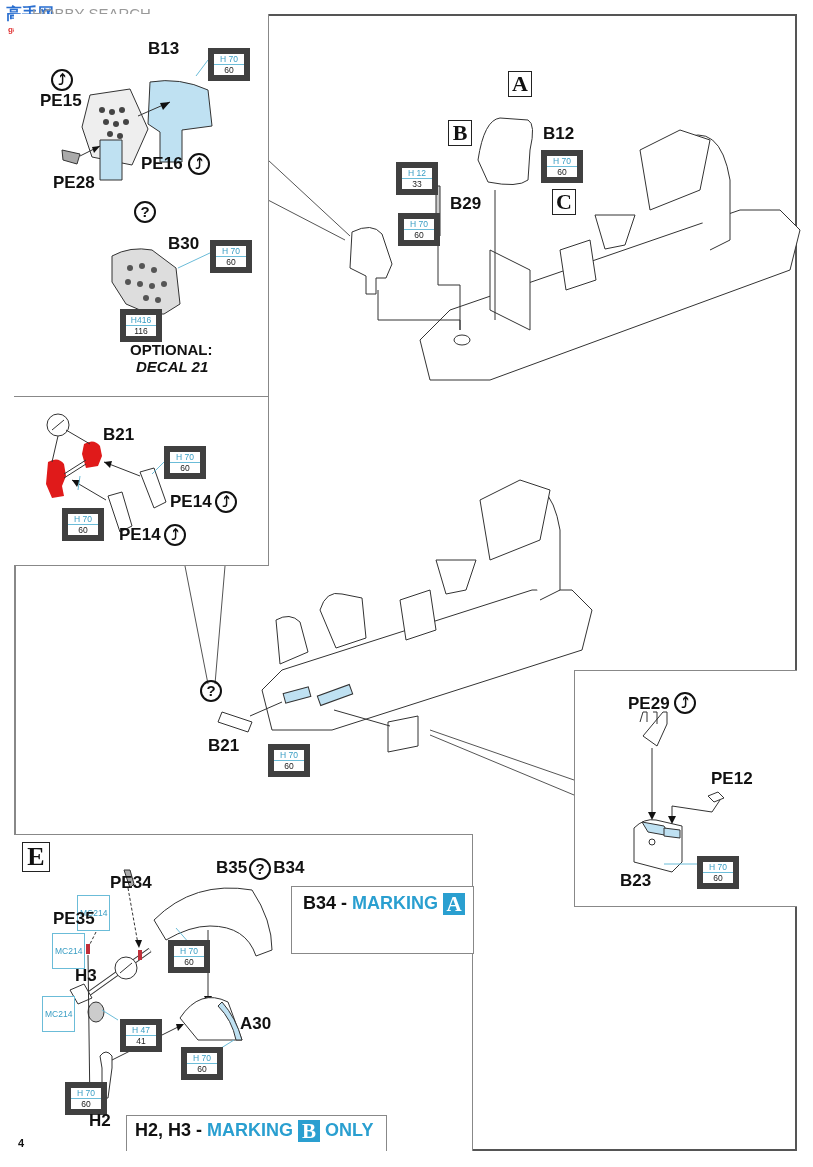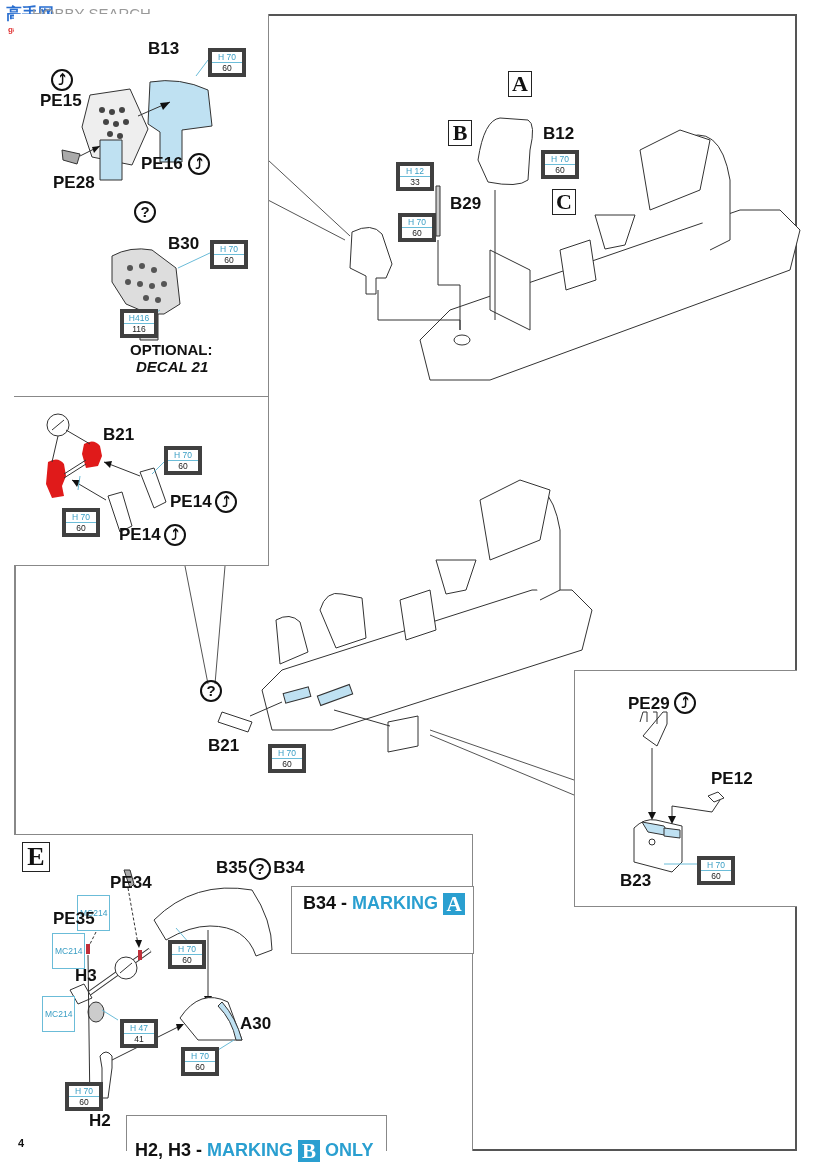--- a/index.html
+++ b/index.html
@@ -1,21 +1,21 @@
 <!DOCTYPE html>
 <html><head>
 <meta charset="utf-8">
 <style>
   html,body{margin:0;padding:0;background:#fff;}
   body{width:813px;height:1167px;position:relative;overflow:hidden;font-family:"Liberation Sans",sans-serif;color:#111;}
   .abs{position:absolute;}
   .frame{position:absolute;left:14px;top:14px;width:783px;height:1137px;border-top:2px solid #555;border-right:2px solid #555;border-bottom:2px solid #555;border-left:2px solid #888;box-sizing:border-box;}
   .panel{position:absolute;border:1px solid #888;background:#fff;box-sizing:border-box;}
   .lbl{position:absolute;font-weight:bold;font-size:17px;white-space:nowrap;line-height:1;}
-  .paint{position:absolute;border:4px solid #404040;font-size:8.5px;line-height:10px;width:30px;text-align:center;background:#fff;}
+  .paint{position:absolute;border:6px solid #404040;font-size:8.5px;line-height:10px;width:30px;text-align:center;background:#fff;}
   .paint .t{color:#3a9ec4;border-bottom:1px solid #6bbcd8;display:block;}
   .paint .b{color:#222;display:block;}
   .paint.mc{border:1px solid #6bbcd8;color:#3a9ec4;width:auto;padding:12px 2px;}
   .letterbox{position:absolute;border:1.5px solid #222;font-family:"Liberation Serif",serif;font-weight:bold;font-size:22px;width:22px;height:24px;line-height:24px;text-align:center;background:#fff;}
   .circ{display:inline-block;width:18px;height:18px;border:2px solid #111;border-radius:50%;text-align:center;line-height:18px;font-size:15px;font-weight:bold;vertical-align:middle;box-sizing:content-box;}
   .mk{color:#2a9fd0;}
   .mkbox{display:inline-block;background:#2a9fd0;color:#fff;font-family:"Liberation Serif",serif;font-weight:bold;width:22px;height:22px;line-height:22px;text-align:center;font-size:21px;vertical-align:middle;}
   .note{position:absolute;border:1px solid #888;background:#fff;font-weight:bold;font-size:18px;white-space:nowrap;box-sizing:border-box;}
   svg.art{position:absolute;left:0;top:0;}
   .logo{position:absolute;left:6px;top:4px;}
@@ -350,19 +350,19 @@
   <span>B35</span><span class="circ" style="margin:0 2px;">?</span><span>B34</span>
 </div>
 
 <div class="note" style="left:291px;top:886px;width:183px;height:68px;padding:6px 0 0 11px;">
   <div style="height:30px;">
     <span>B34</span><span style="white-space:pre;"> - </span><span class="mk">MARKING</span>
     <span class="mkbox">A</span>
   </div>
 </div>
 
-<div class="note" style="left:126px;top:1115px;width:261px;height:36px;padding:24px 0 0 8px;border-bottom:none;">
+<div class="note" style="left:126px;top:1115px;width:261px;height:36px;padding:4px 0 0 8px;border-bottom:none;">
   <span>H2, H3</span><span style="white-space:pre;"> - </span><span class="mk">MARKING</span>
   <span class="mkbox">B</span>
   <span class="mk">ONLY</span>
 </div>
 
 <div class="lbl" style="left:18px;top:1138px;font-size:11px;">4</div>
 
 </body></html>

